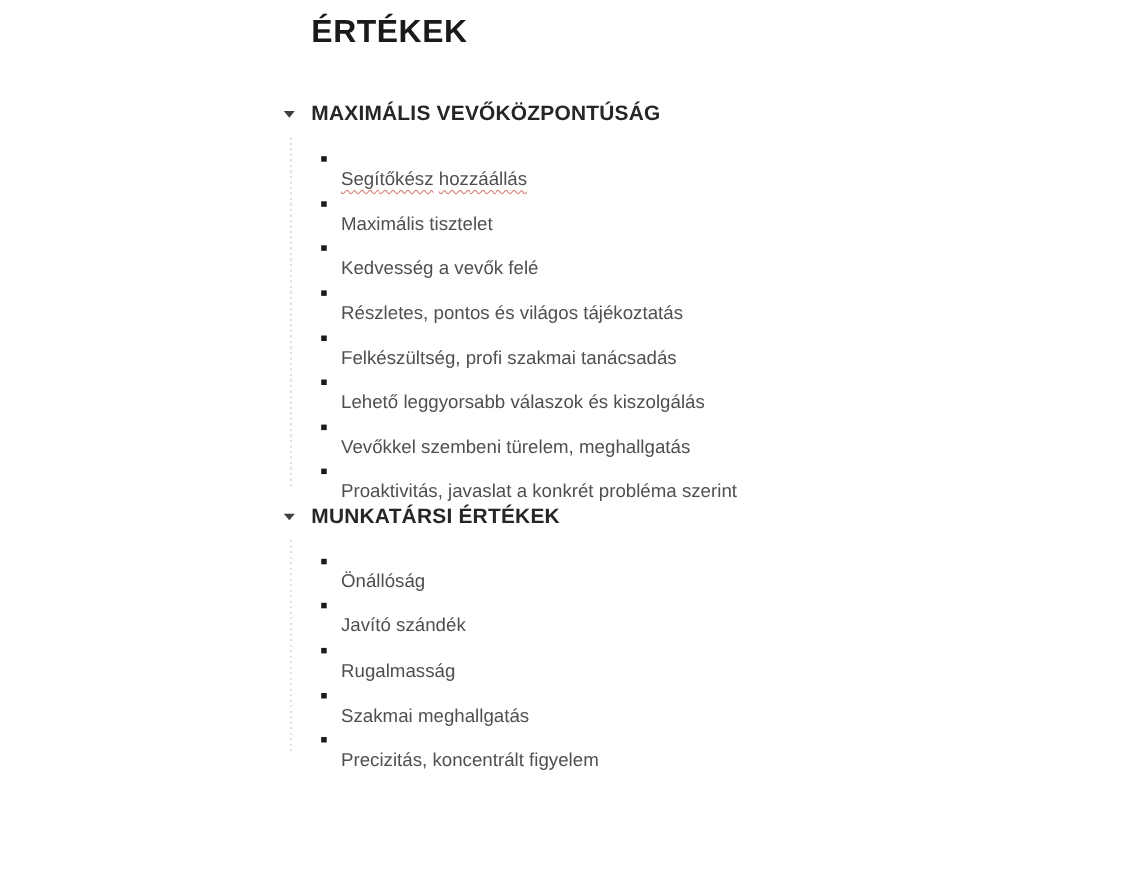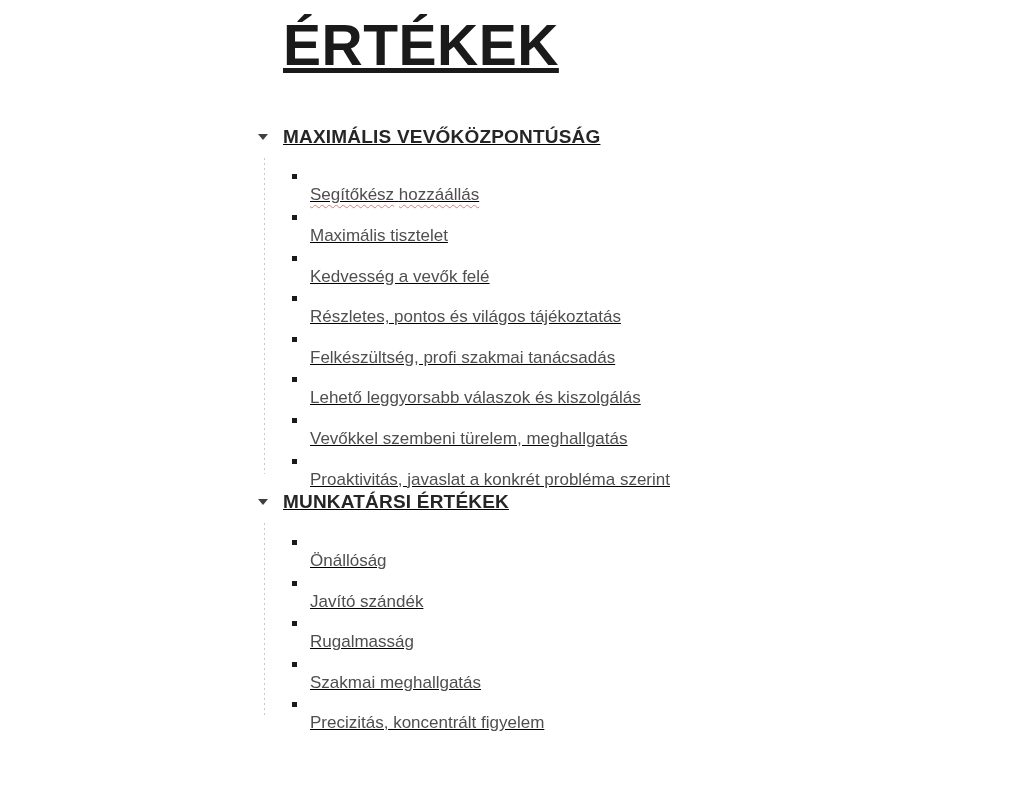--- a/index.html
+++ b/index.html
@@ -19,28 +19,27 @@
     background: var(--background);
     font-family: "Liberation Sans", "DejaVu Sans", sans-serif;
     overflow: hidden;
   }
   .page {
     width: 1024px; height: 809px;
     padding: 13px 0 0 283px;
   }
   .page-title {
     margin: 0;
-    font-size: 57px;
+    font-size: 29px;
     line-height: 1.15;
     font-weight: 700;
     color: var(--title);
     letter-spacing: 0.5px;
-    text-decoration: underline;
   }
-  .outline-section { position: relative; text-decoration: underline; }
+  .outline-section { position: relative; }
   .outline-section.first { margin-top: 44px; }
   .outline-section.next  { margin-top: 7px; text-align: center; }
   .heading-row {
     position: relative;
     height: 28px;
     display: flex;
     align-items: center;
   }
   .collapse-icon {
     position: absolute;

